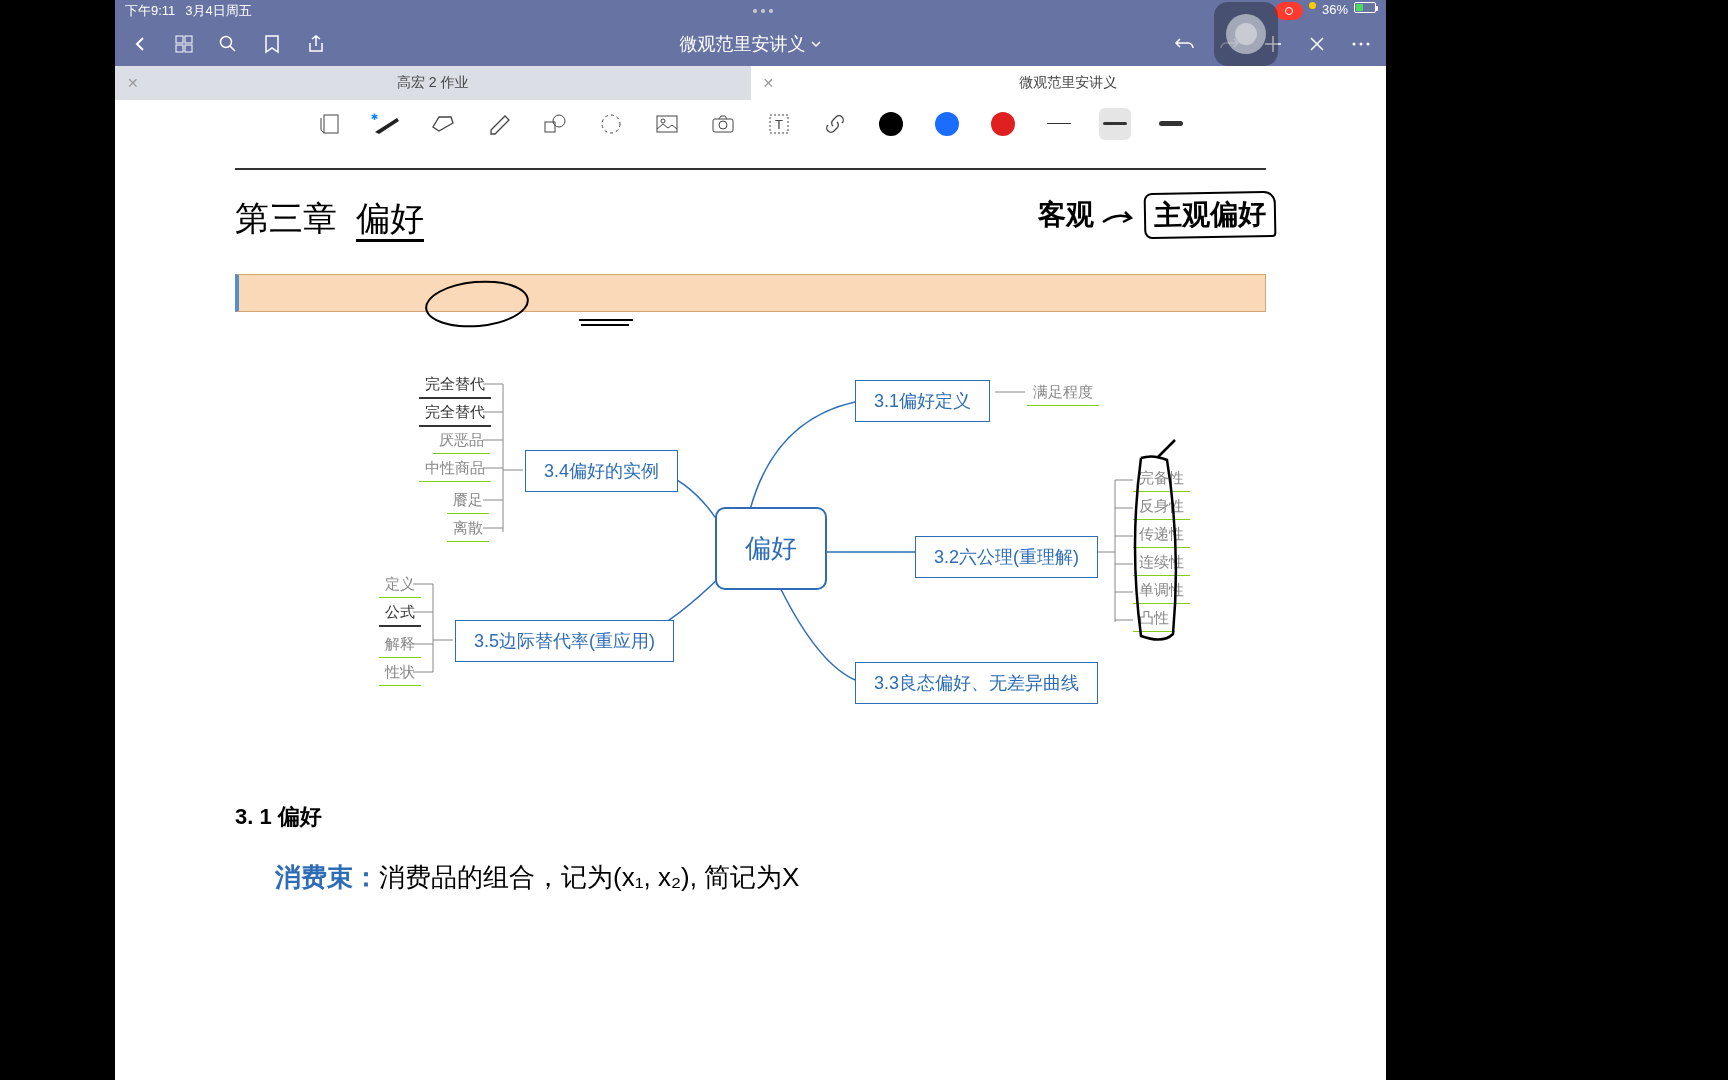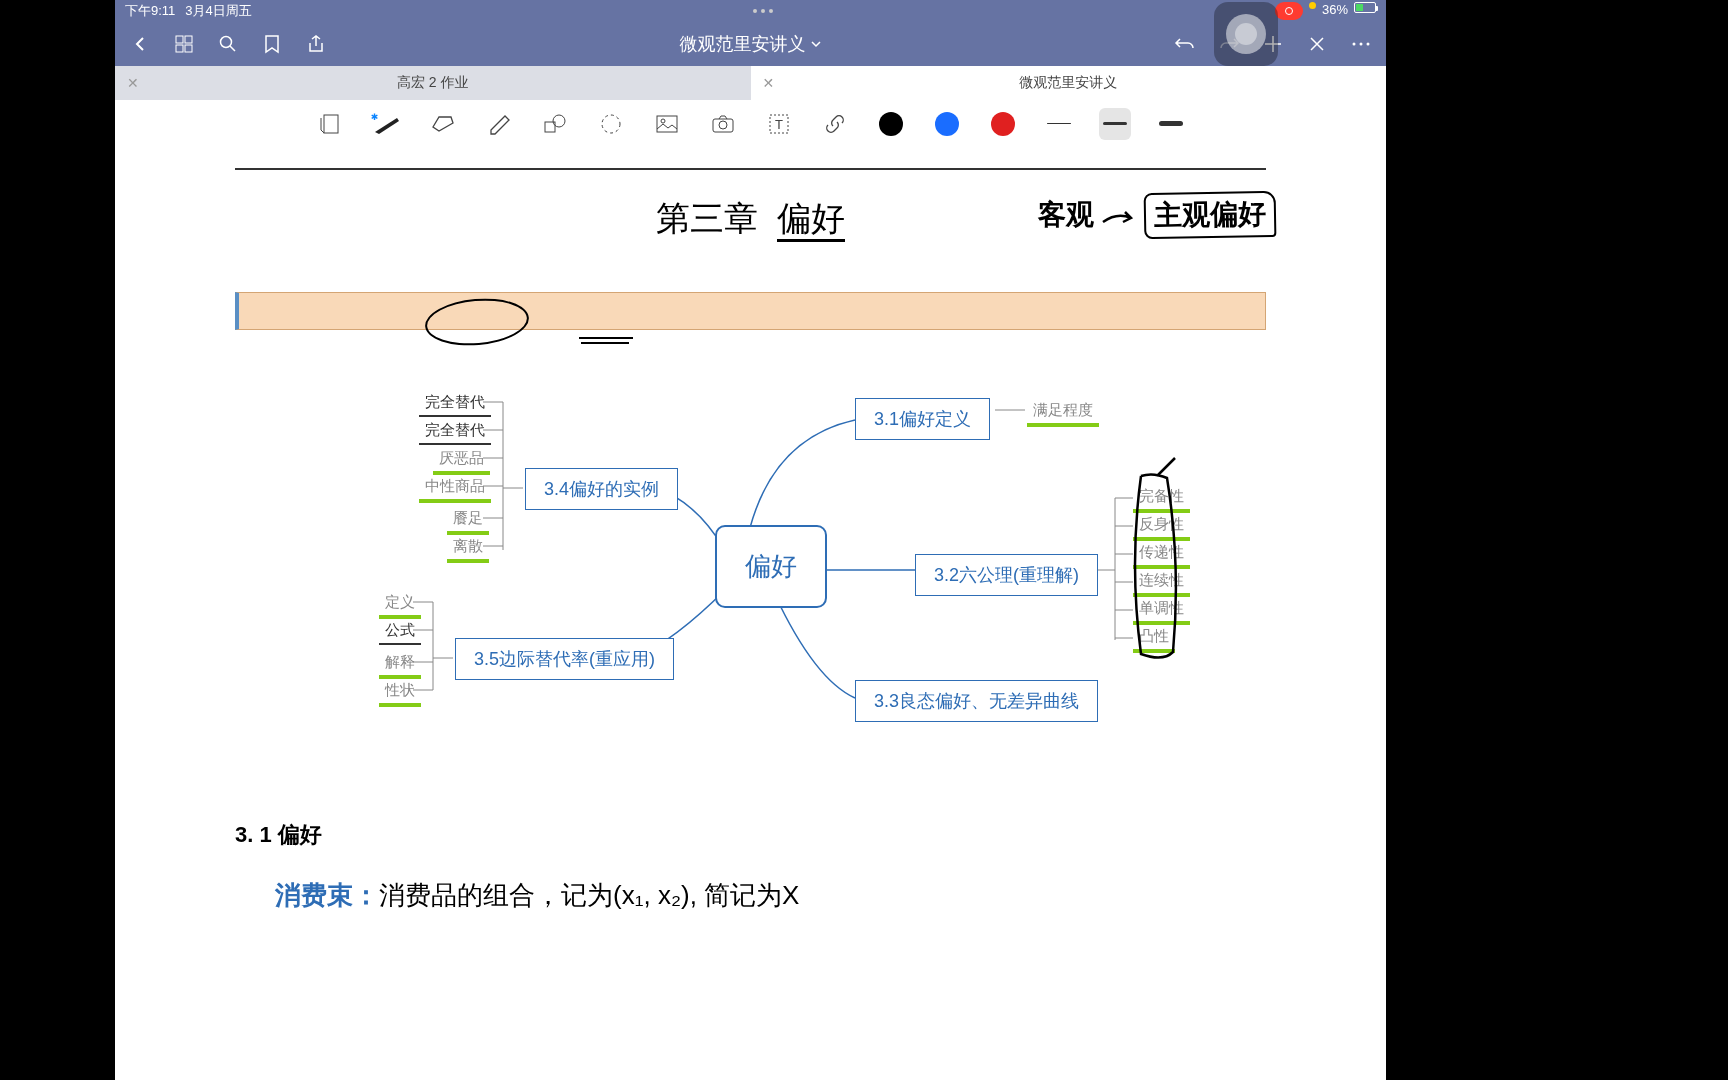--- a/index.html
+++ b/index.html
@@ -31,32 +31,32 @@
 .tool{width:32px;height:32px;display:flex;align-items:center;justify-content:center;cursor:pointer;border-radius:6px}
 .tool.sel{background:#e5e5e5}
 .bt{font-size:9px;color:#0a84ff;position:absolute;margin-left:-24px;margin-top:-14px}
 .col{width:24px;height:24px;border-radius:50%}
 .stroke{width:24px;height:3px;background:#333;border-radius:2px}
 .stroke.s1{height:1.5px}
 .stroke.s3{height:5px}
 .canvas{flex:1;background:#fff;overflow:hidden;position:relative}
 .page{position:absolute;left:0;right:0;top:0;padding:20px 120px}
 .rule{height:2px;background:#333;margin-bottom:26px}
-.chapter{text-align:center;font-size:34px;font-weight:500;margin-bottom:50px;position:relative}
+.chapter{text-align:left;font-size:34px;font-weight:500;margin-bottom:32px;position:relative}
 .chapter .u{border-bottom:3px solid #000;padding-bottom:2px}
 .hand1{position:absolute;right:-10px;top:-4px;font-family:"Kaiti SC",cursive;font-size:28px;font-weight:bold}
 .hand-box{border:2.5px solid #000;border-radius:8px 12px 4px 8px;padding:2px 8px;display:inline-block;transform:rotate(-1deg)}
 .core{background:#f9d9b8;border:1px solid #d4a574;border-left:4px solid #5a8fc4;padding:18px 18px;font-size:22px;color:#333;margin-bottom:50px;position:relative}
 .circle-ann{position:absolute;border:2.5px solid #000;border-radius:50%;width:104px;height:46px;left:186px;top:6px;transform:rotate(-5deg)}
 .under-ann{position:absolute;border-bottom:2.5px solid #000;width:54px;left:340px;top:44px}
 .under-ann2{position:absolute;border-bottom:2.5px solid #000;width:48px;left:342px;top:49px}
 .mindmap{position:relative;height:400px;margin-bottom:40px}
 .node{position:absolute;border:1.5px solid #2e6db5;border-radius:0;padding:8px 18px;color:#2e6db5;font-size:18px;background:#fff}
 .node.center{border-width:2px;border-radius:10px;padding:22px 28px;font-size:26px}
-.leaf{position:absolute;color:#888;font-size:15px;border-bottom:4px solid #84cc16;padding:3px 6px}
+.leaf{position:absolute;color:#888;font-size:15px;border-bottom:1px solid #84cc16;padding:3px 6px}
 .leaf.bold{color:#333;font-weight:500;border-bottom:2px solid #333}
 .curve{position:absolute}
 .sec-head{font-size:22px;font-weight:700;margin-bottom:28px}
 .sec-body{font-size:26px;padding-left:40px}
 .term{color:#2e6db5;font-weight:600}
 svg{overflow:visible}
 </style>
 </head>
 <body>
 

